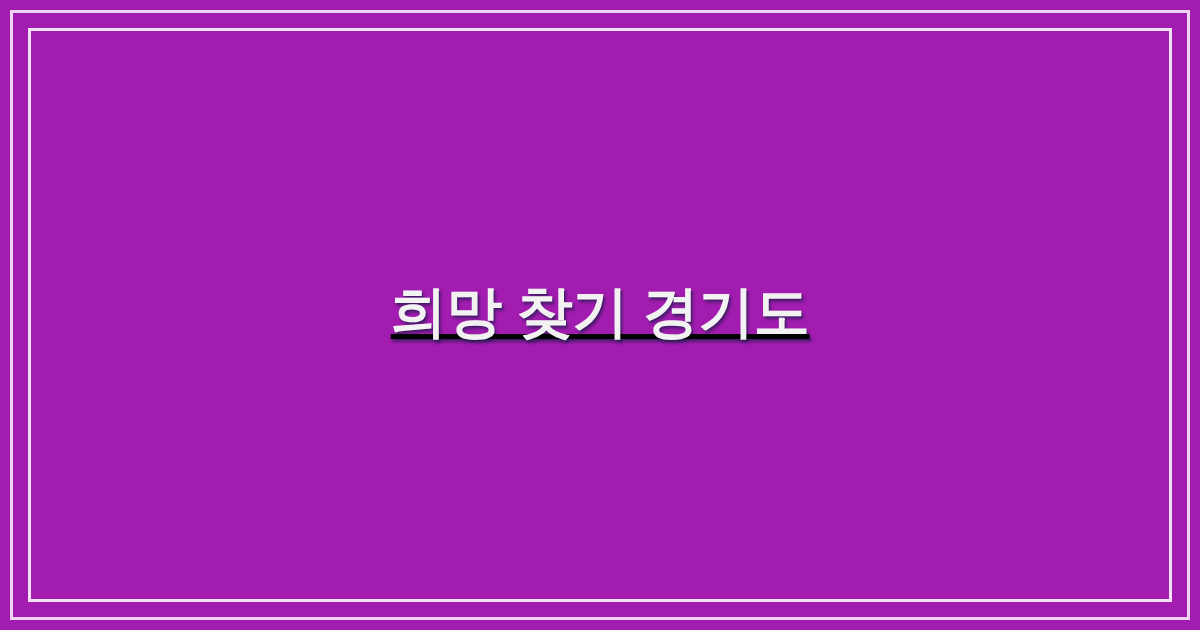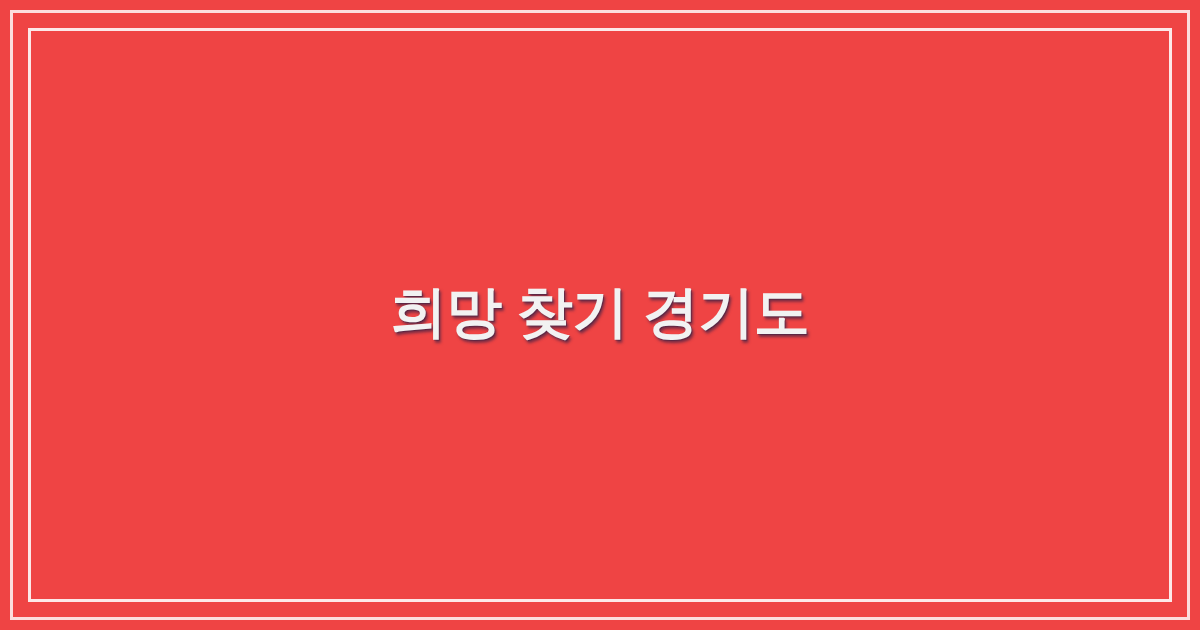--- a/index.html
+++ b/index.html
@@ -14,25 +14,26 @@
     overflow: hidden;
     font-family: "Liberation Sans", "DejaVu Sans", sans-serif;
   }
 
   
   .banner {
     position: relative;
     box-sizing: border-box;
     width: 1200px;
     height: 630px;
-    background: #ef4444;
+    background: #a21caf;
     display: flex;
     align-items: center;
     justify-content: center;
     overflow: hidden;
+    text-decoration: underline;
   }
 
   
   .frame {
     position: absolute;
     pointer-events: none;
     border-style: solid;
   }
 
   .frame-outer {

